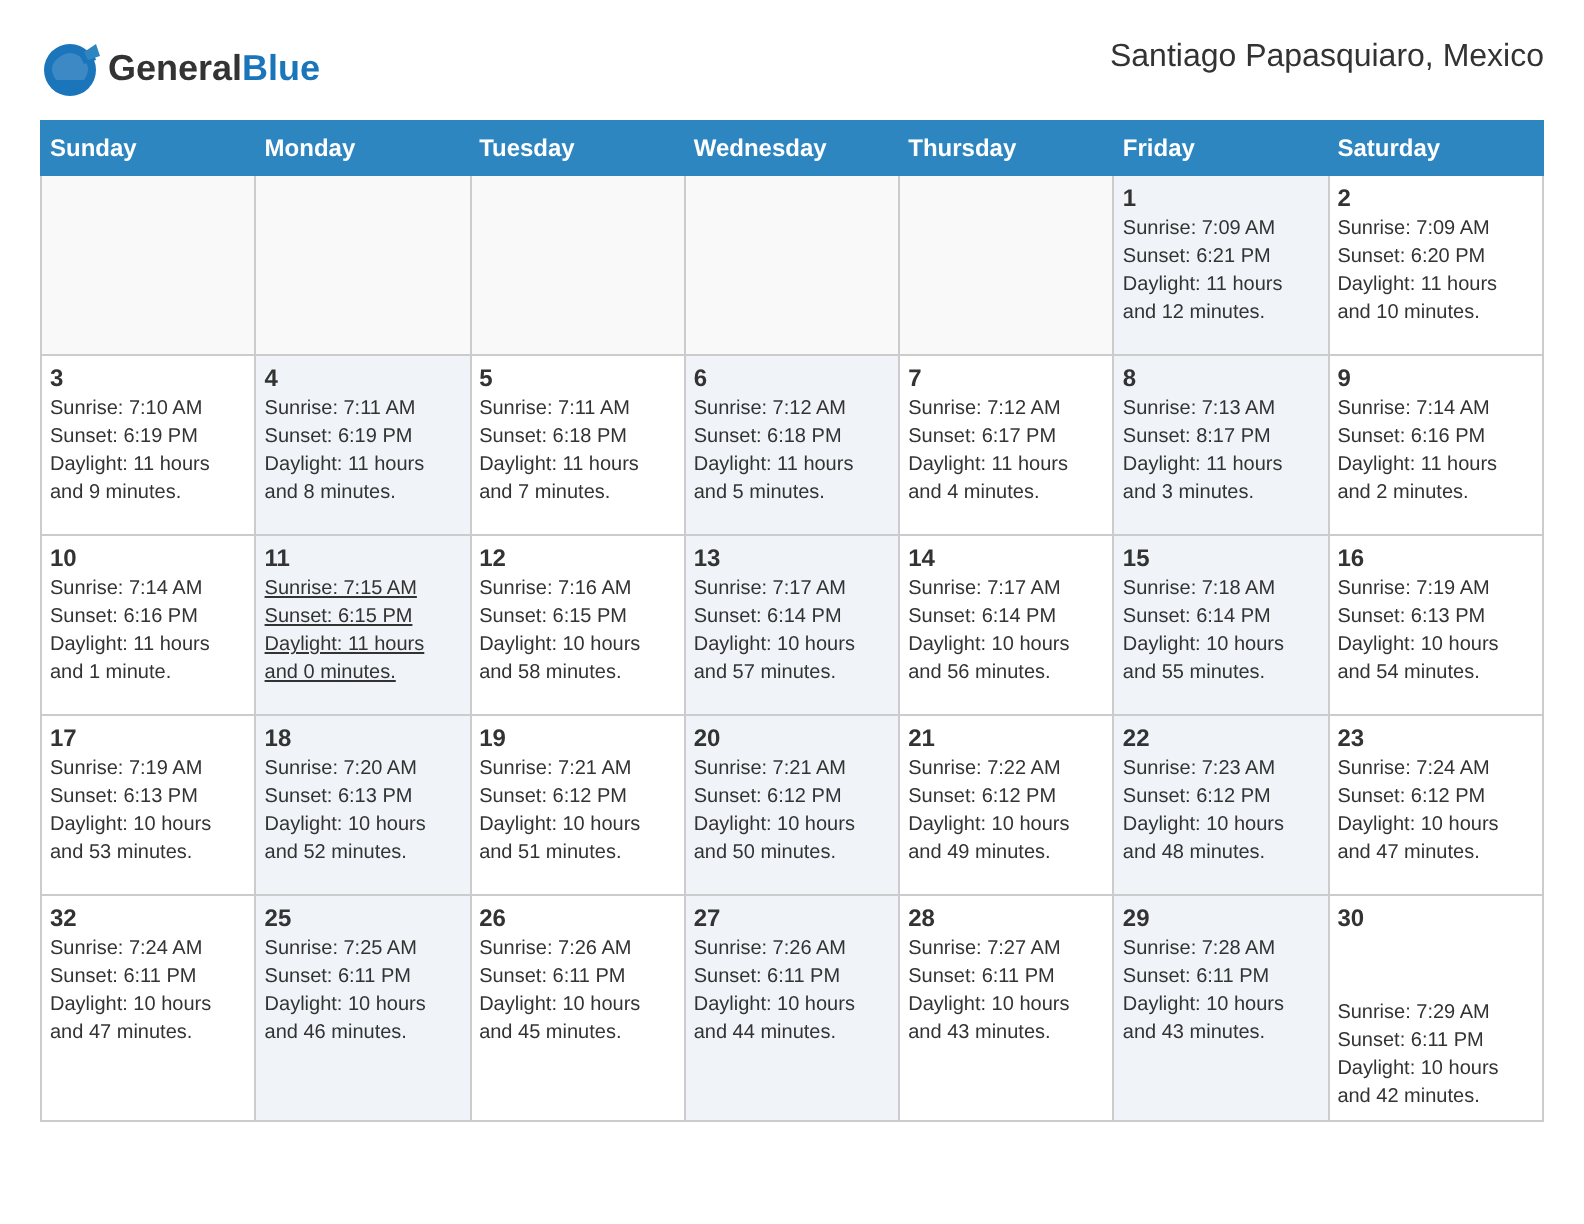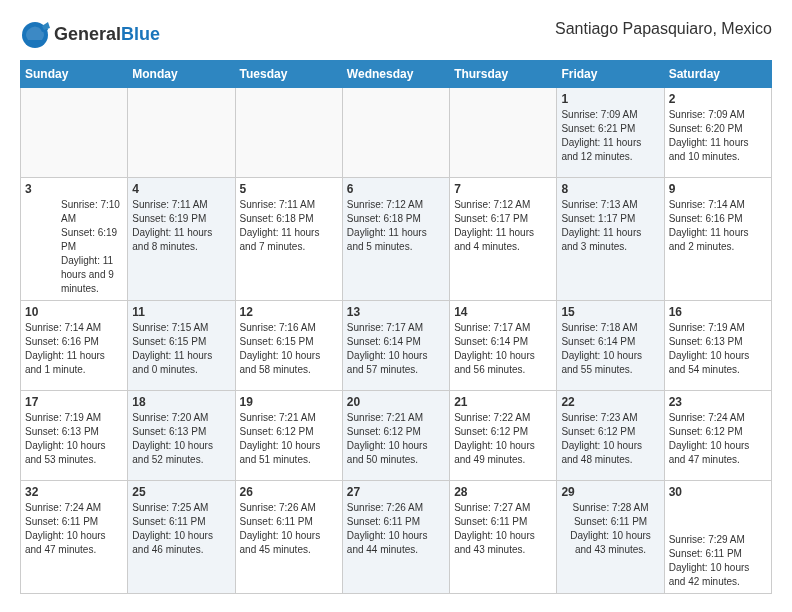--- a/index.html
+++ b/index.html
@@ -130,21 +130,21 @@
         <td>
           <span class="day-num">2</span>
           <div class="day-info" style="white-space: pre-line;">Sunrise: 7:09 AM
 Sunset: 6:20 PM
 Daylight: 11 hours and 10 minutes.</div>
         </td>
       </tr>
       <tr>
         <td>
           <span class="day-num">3</span>
-          <div class="day-info" style="white-space: pre-line; margin-left: 36px;">Sunrise: 7:10 AM
+          <div class="day-info" style="white-space: pre-line;">Sunrise: 7:10 AM
 Sunset: 6:19 PM
 Daylight: 11 hours and 9 minutes.</div>
         </td>
         <td class="shaded">
           <span class="day-num">4</span>
           <div class="day-info" style="white-space: pre-line;">Sunrise: 7:11 AM
 Sunset: 6:19 PM
 Daylight: 11 hours and 8 minutes.</div>
         </td>
         <td>
@@ -161,40 +161,40 @@
         </td>
         <td>
           <span class="day-num">7</span>
           <div class="day-info" style="white-space: pre-line;">Sunrise: 7:12 AM
 Sunset: 6:17 PM
 Daylight: 11 hours and 4 minutes.</div>
         </td>
         <td class="shaded">
           <span class="day-num">8</span>
           <div class="day-info" style="white-space: pre-line;">Sunrise: 7:13 AM
-Sunset: 1:17 PM
+Sunset: 8:17 PM
 Daylight: 11 hours and 3 minutes.</div>
         </td>
         <td>
           <span class="day-num">9</span>
           <div class="day-info" style="white-space: pre-line;">Sunrise: 7:14 AM
 Sunset: 6:16 PM
 Daylight: 11 hours and 2 minutes.</div>
         </td>
       </tr>
       <tr>
         <td>
           <span class="day-num">10</span>
           <div class="day-info" style="white-space: pre-line;">Sunrise: 7:14 AM
 Sunset: 6:16 PM
 Daylight: 11 hours and 1 minute.</div>
         </td>
         <td class="shaded">
           <span class="day-num">11</span>
-          <div class="day-info" style="white-space: pre-line;">Sunrise: 7:15 AM
+          <div class="day-info" style="white-space: pre-line; text-decoration: underline;">Sunrise: 7:15 AM
 Sunset: 6:15 PM
 Daylight: 11 hours and 0 minutes.</div>
         </td>
         <td>
           <span class="day-num">12</span>
           <div class="day-info" style="white-space: pre-line;">Sunrise: 7:16 AM
 Sunset: 6:15 PM
 Daylight: 10 hours and 58 minutes.</div>
         </td>
         <td class="shaded">
@@ -292,21 +292,21 @@
 Daylight: 10 hours and 44 minutes.</div>
         </td>
         <td>
           <span class="day-num">28</span>
           <div class="day-info" style="white-space: pre-line;">Sunrise: 7:27 AM
 Sunset: 6:11 PM
 Daylight: 10 hours and 43 minutes.</div>
         </td>
         <td class="shaded">
           <span class="day-num">29</span>
-          <div class="day-info" style="white-space: pre-line; text-align: center;">Sunrise: 7:28 AM
+          <div class="day-info" style="white-space: pre-line;">Sunrise: 7:28 AM
 Sunset: 6:11 PM
 Daylight: 10 hours and 43 minutes.</div>
         </td>
         <td>
           <span class="day-num">30</span>
           <div class="day-info" style="white-space: pre-line; margin-top: 34px;">Sunrise: 7:29 AM
 Sunset: 6:11 PM
 Daylight: 10 hours and 42 minutes.</div>
         </td>
       </tr>

